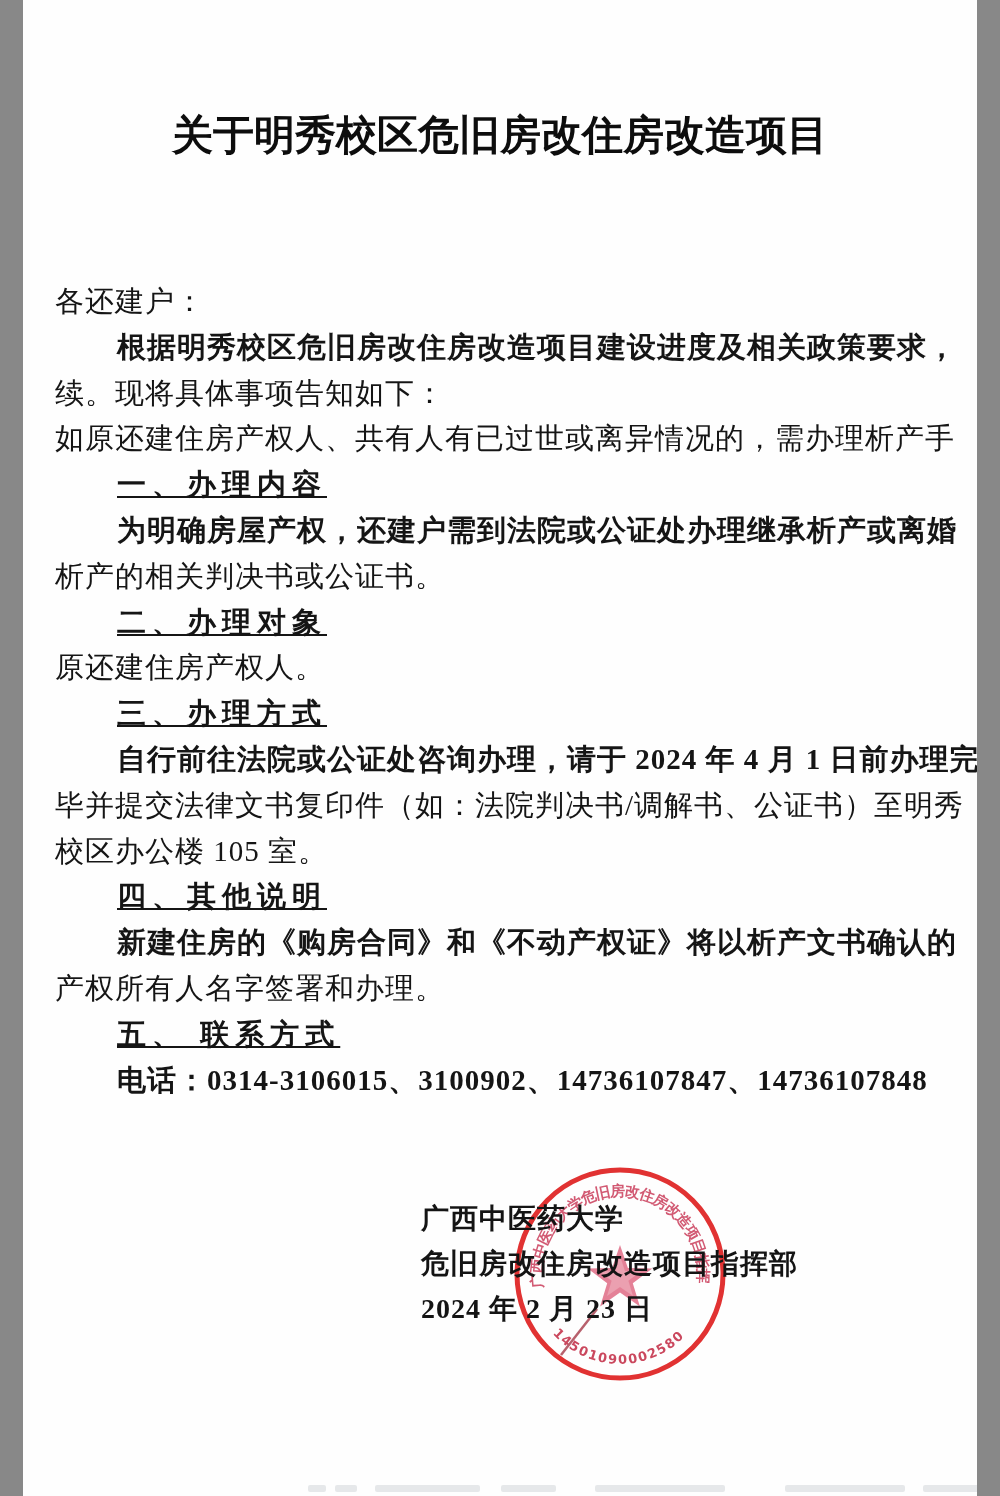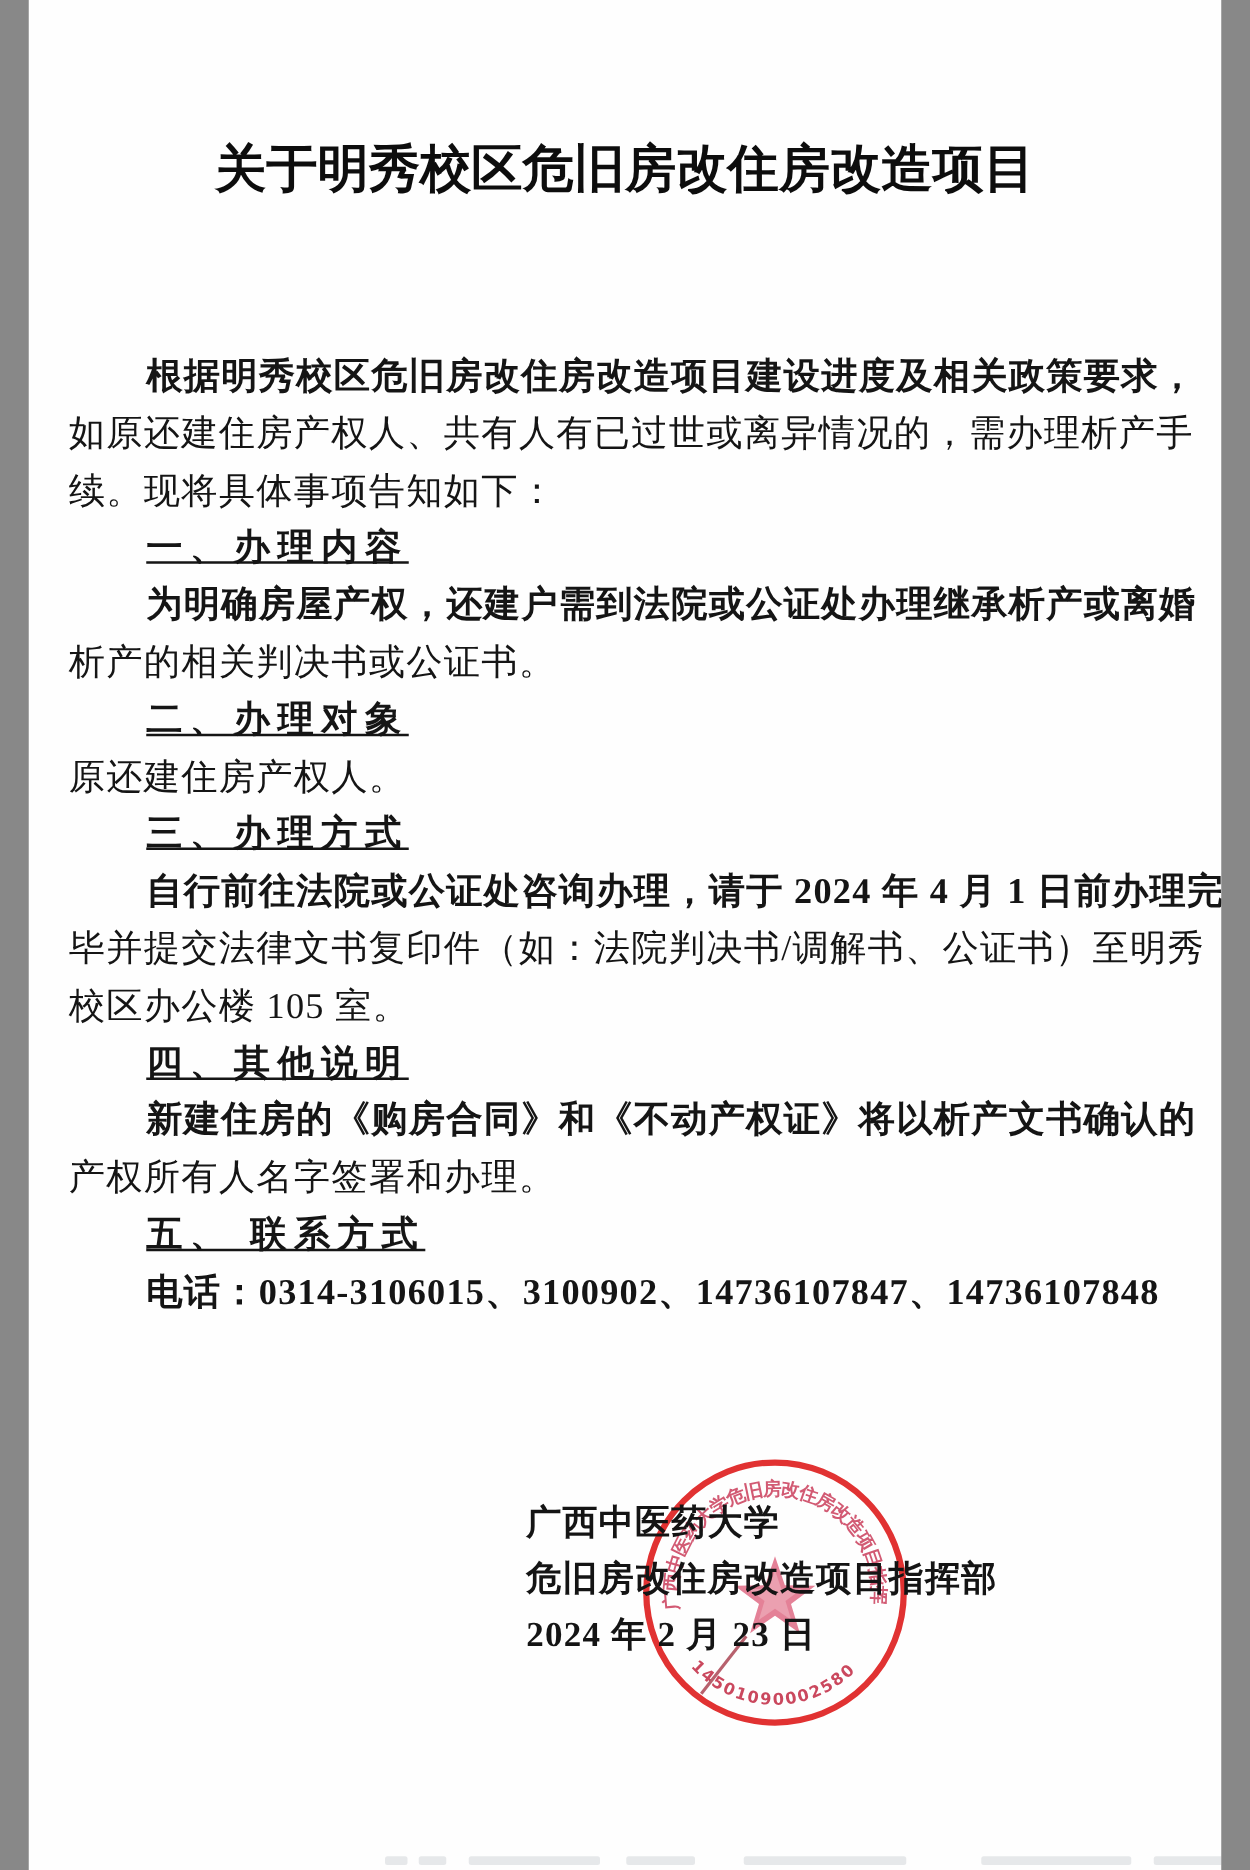--- a/index.html
+++ b/index.html
@@ -65,23 +65,24 @@
 </head>
 <body>
 
 <div class="page">
 
   <div class="title">
     <div>关于明秀校区危旧房改住房改造项目</div>
   </div>
 
   <div class="body">
+    <div class="line">各还建户：</div>
     <div class="line indent">根据明秀校区危旧房改住房改造项目建设进度及相关政策要求，</div>
+    <div class="line">续。现将具体事项告知如下：</div>
     <div class="line">如原还建住房产权人、共有人有已过世或离异情况的，需办理析产手</div>
-    <div class="line">续。现将具体事项告知如下：</div>
     <div class="line indent bold">一、办理内容</div>
     <div class="line indent">为明确房屋产权，还建户需到法院或公证处办理继承析产或离婚</div>
     <div class="line">析产的相关判决书或公证书。</div>
     <div class="line indent bold">二、办理对象</div>
     <div class="line">原还建住房产权人。</div>
     <div class="line indent bold">三、办理方式</div>
     <div class="line indent">自行前往法院或公证处咨询办理，请于 2024 年 4 月 1 日前办理完</div>
     <div class="line">毕并提交法律文书复印件（如：法院判决书/调解书、公证书）至明秀</div>
     <div class="line">校区办公楼 105 室。</div>
     <div class="line indent bold">四、其他说明</div>

